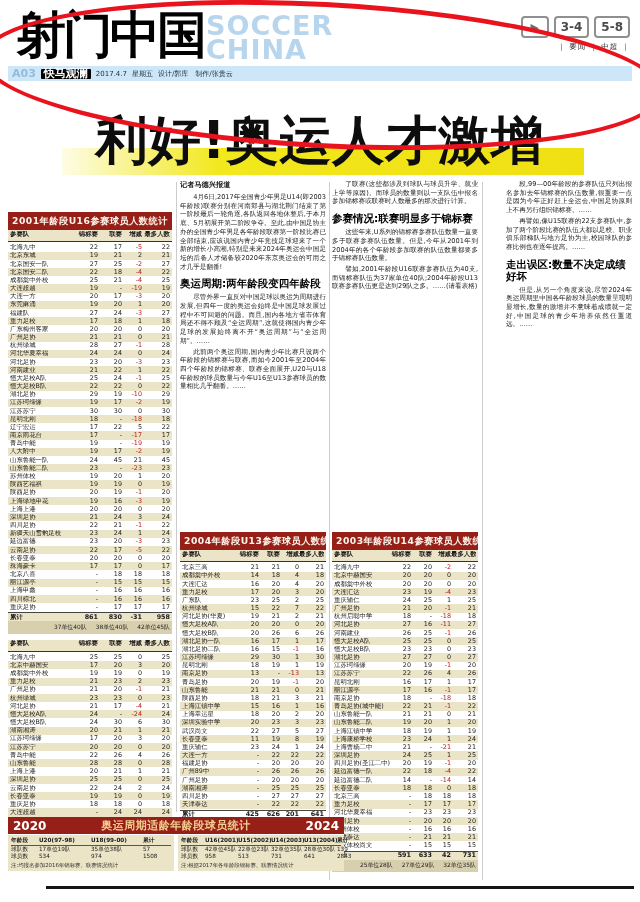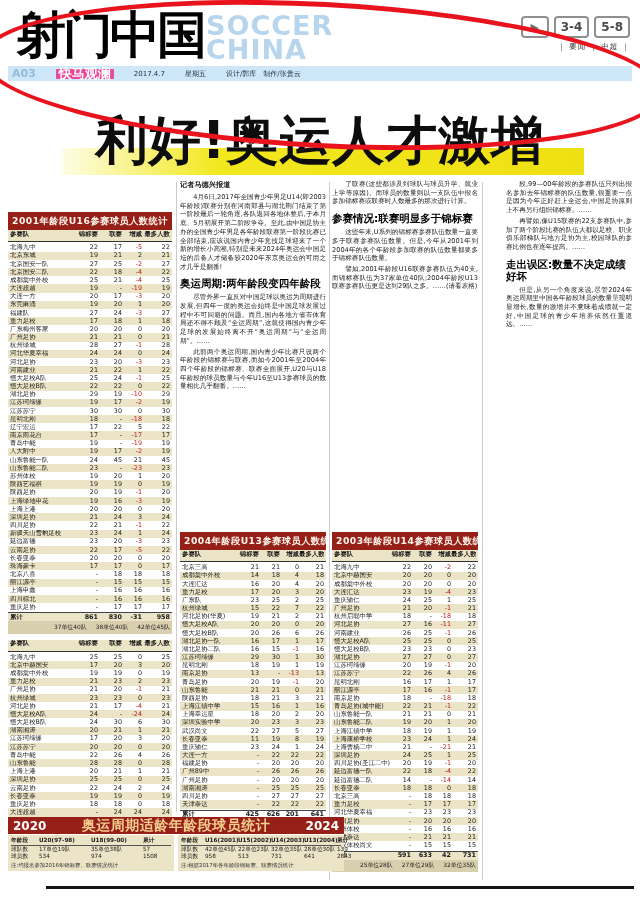--- a/index.html
+++ b/index.html
@@ -9,23 +9,23 @@
   .masthead{position:absolute;left:16px;top:8px;display:flex;align-items:flex-start;}
   .logo-cn{font-size:50px;font-weight:700;color:#000000;letter-spacing:-3px;line-height:54px;}
   .logo-en{margin-left:2px;margin-top:6px;font-weight:800;color:#b7d5ec;font-size:27px;line-height:24px;letter-spacing:1px;}
   .pagenav{position:absolute;right:10px;top:16px;text-align:right;}
   .pagenav-boxes{display:flex;gap:5px;justify-content:flex-end;}
   .nav-box{border:2px solid #8f8f8f;border-radius:4px;min-width:14px;height:18px;line-height:18px;
            padding:0 5px;font-size:12px;font-weight:bold;color:#4a4a4a;text-align:center;background:#fff;}
   .nav-sections{margin-top:4px;font-size:7.5px;color:#333;letter-spacing:1px;}
   
   .infobar{position:absolute;left:8px;right:8px;top:66px;height:15px;background:#cde7f8;
-           display:flex;align-items:center;gap:20px;padding:0 4px;font-size:7px;color:#234;box-sizing:border-box;}
+           display:flex;align-items:center;gap:5px;padding:0 4px;font-size:7px;color:#234;box-sizing:border-box;}
   .page-code{font-size:11px;font-weight:900;color:#93bcdc;letter-spacing:0;}
-  .col-tag{background:#ec4899;color:#fff;font-size:13px;font-weight:bold;padding:0 3px;border-radius:1px;line-height:10px;}
+  .col-tag{background:#000000;color:#fff;font-size:11px;font-weight:bold;padding:0 3px;border-radius:1px;line-height:10px;}
   
   .headline-zone{position:absolute;left:0;top:84px;width:640px;height:100px;z-index:4;}
   .headline-ellipse{position:absolute;left:-20px;top:2px;width:674px;height:136px;border:5px solid #e8131d;
                     border-radius:50%;transform:rotate(3deg);pointer-events:none;z-index:6;}
   .headline-highlight{position:absolute;left:62px;top:64px;width:522px;height:27px;
                       background:linear-gradient(90deg,rgba(244,236,40,0.12),#f2e81e 30%,#efe013);z-index:1;}
   .headline-text{position:absolute;left:0;width:640px;top:24px;text-align:center;font-size:52px;font-weight:900;
                  color:#0d0d0d;letter-spacing:1px;z-index:2;line-height:64px;white-space:nowrap;}
   
   .col{position:absolute;top:180px;}
@@ -54,21 +54,21 @@
   .st-row:nth-child(odd){background:#ece4c6;}
   .st-head,.st-title{background-clip:padding-box;}
   .st-total{font-weight:bold;border-top:1px solid #444;margin-top:1px;}
   .st-foot{display:flex;justify-content:flex-end;gap:9px;background:#d8cfae;font-size:5.9px;
            padding:1.6px 2px;color:#222;}
   .neg{color:#b5201c;}
   
   .bottom-table{position:absolute;left:8px;top:817px;width:336px;z-index:3;background:#fff;}
   .bt-bar{background:#962018;height:17px;display:flex;align-items:center;justify-content:space-between;padding:0 5px;}
   .bt-year{color:#fff;font-size:12px;font-weight:900;}
-  .bt-title{color:#f3cf8f;font-size:14px;font-weight:bold;letter-spacing:0.5px;text-align:center;}
+  .bt-title{color:#f3cf8f;font-size:11px;font-weight:bold;letter-spacing:0.5px;text-align:center;}
   .bt-body{display:flex;gap:4px;margin-top:1px;}
   .bt-half{background:#ece4c6;padding:2px 3px;box-sizing:border-box;}
   .bt-left{width:166px;} .bt-right{width:166px;}
   .bt-row{display:grid;font-size:5.7px;line-height:7.6px;}
   .bt-left .bt-row{grid-template-columns:28px 52px 52px 24px;}
   .bt-right .bt-row{grid-template-columns:24px 33px 33px 33px 33px 18px;}
   .bt-head{font-weight:bold;border-bottom:0.8px solid #555;}
   .bt-c{text-align:left;white-space:nowrap;overflow:hidden;}
   .bt-note{font-size:5.4px;margin-top:1px;color:#333;white-space:nowrap;overflow:hidden;}
   

